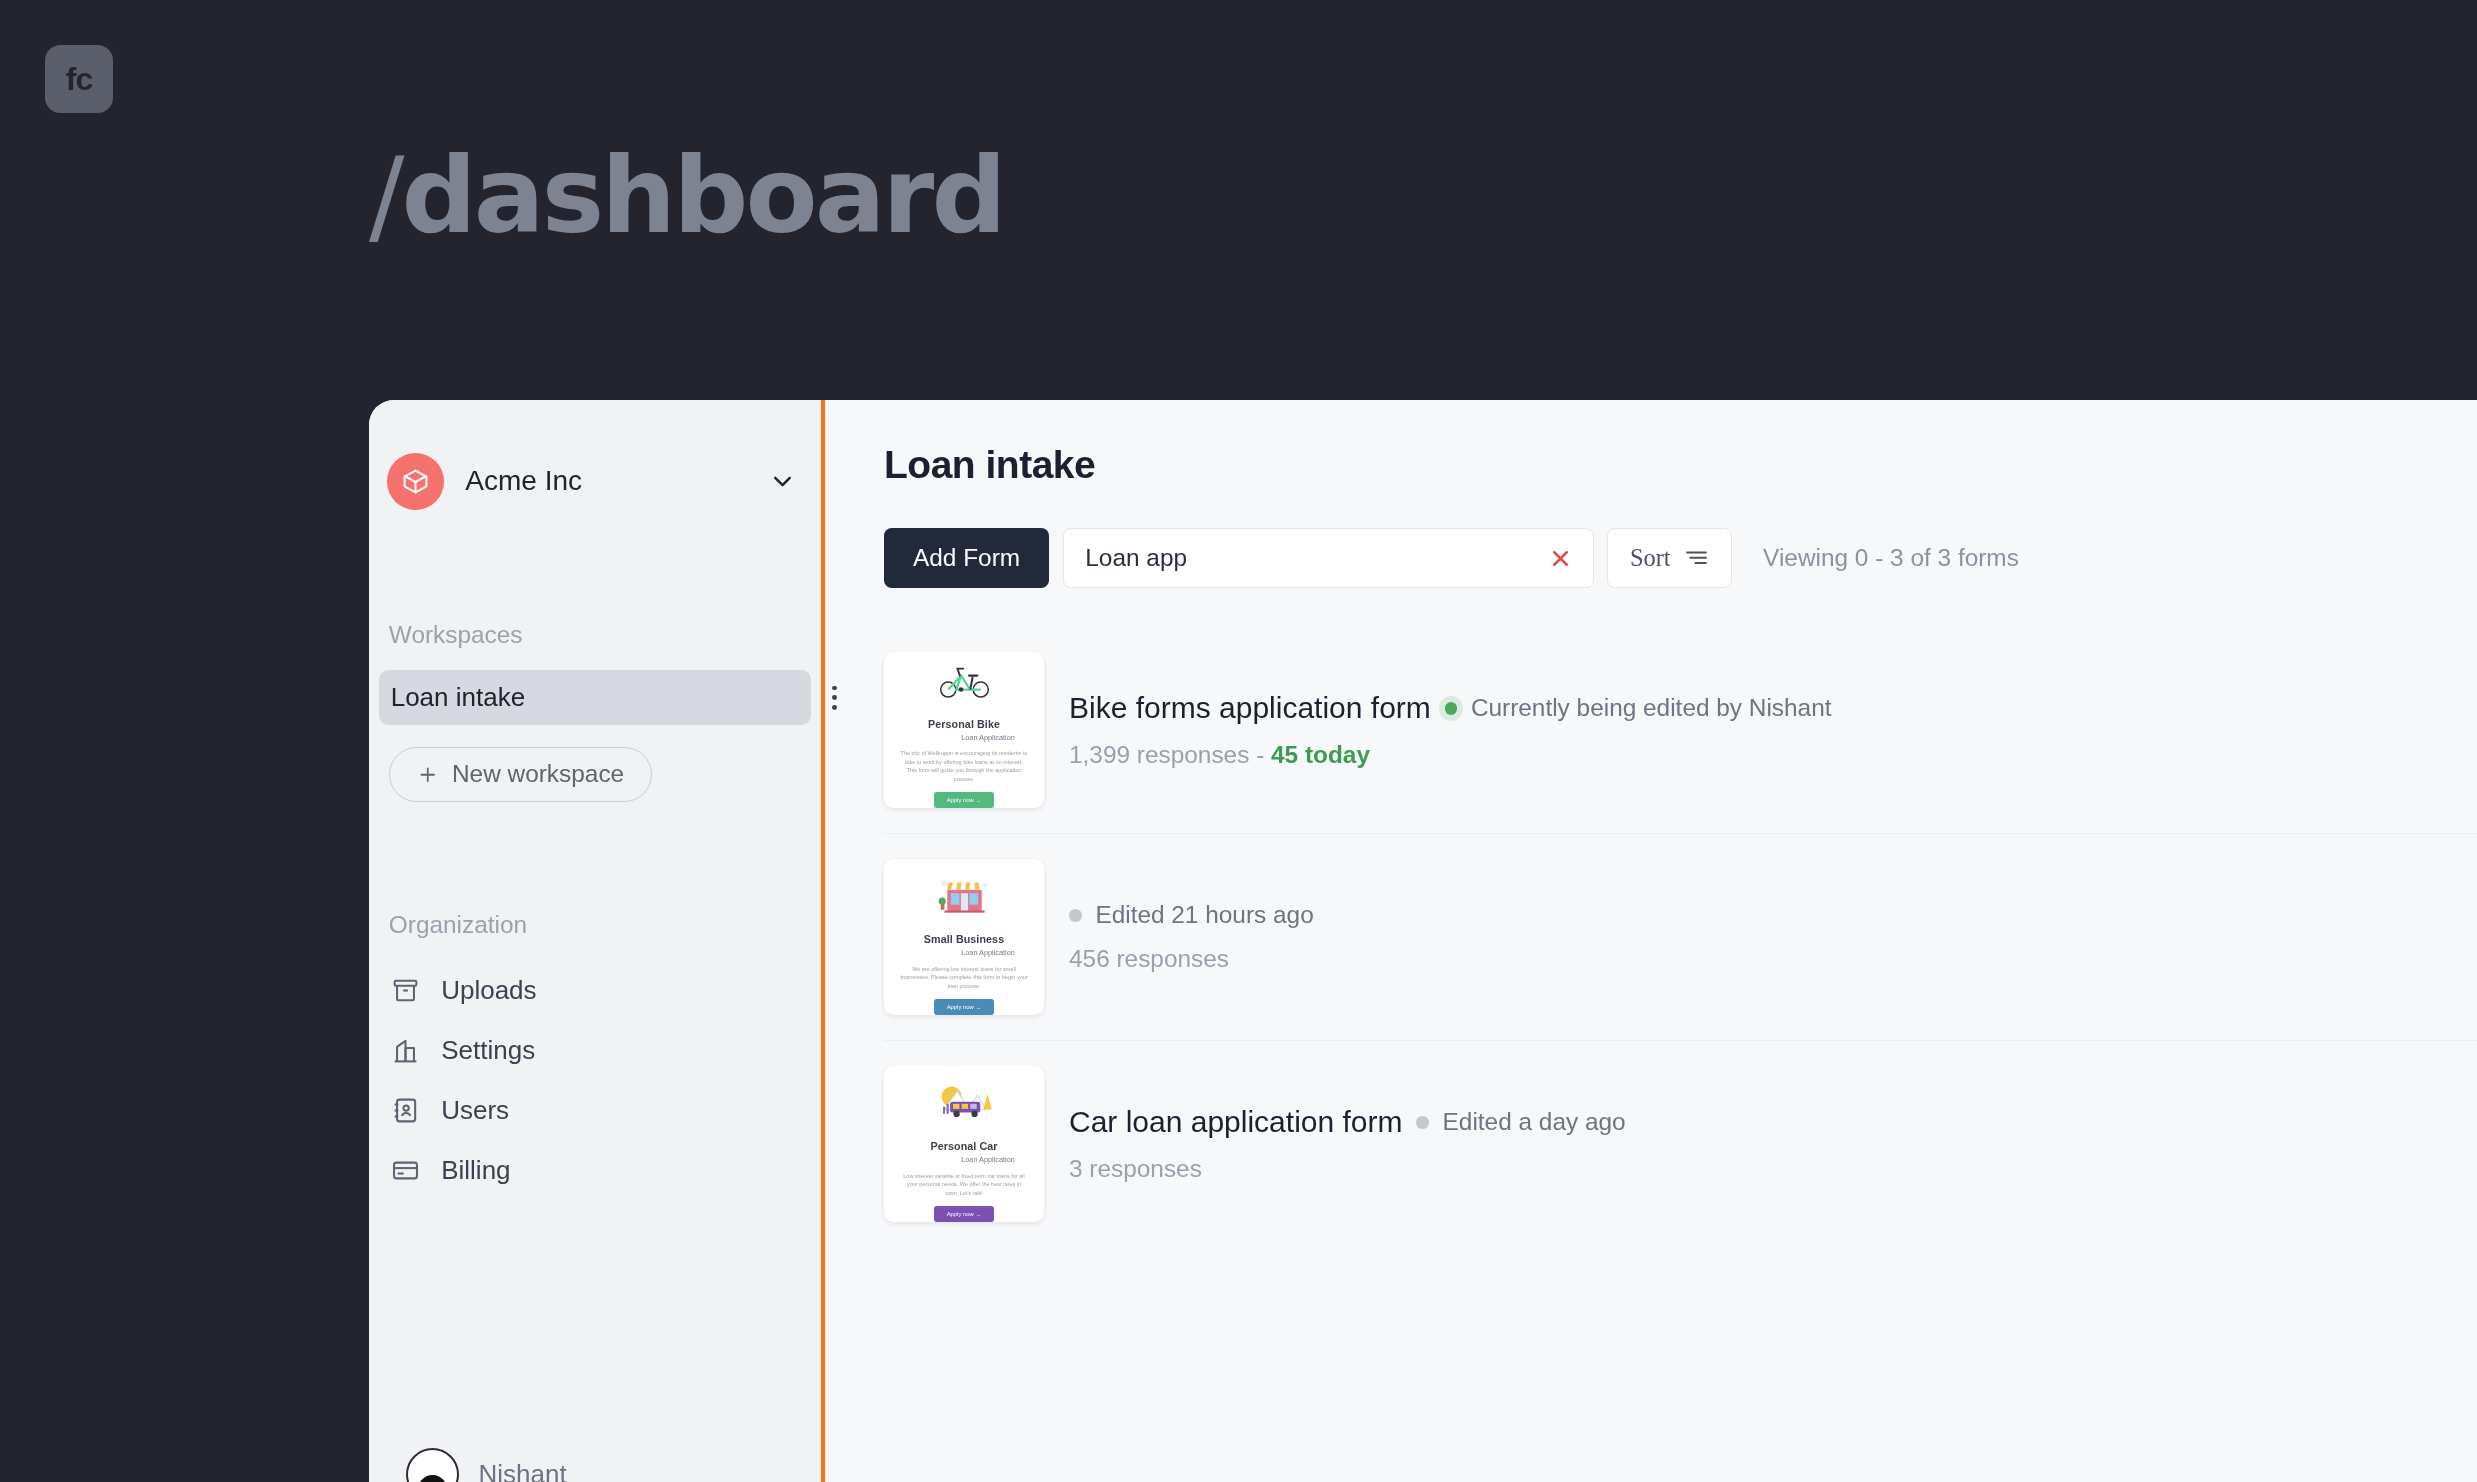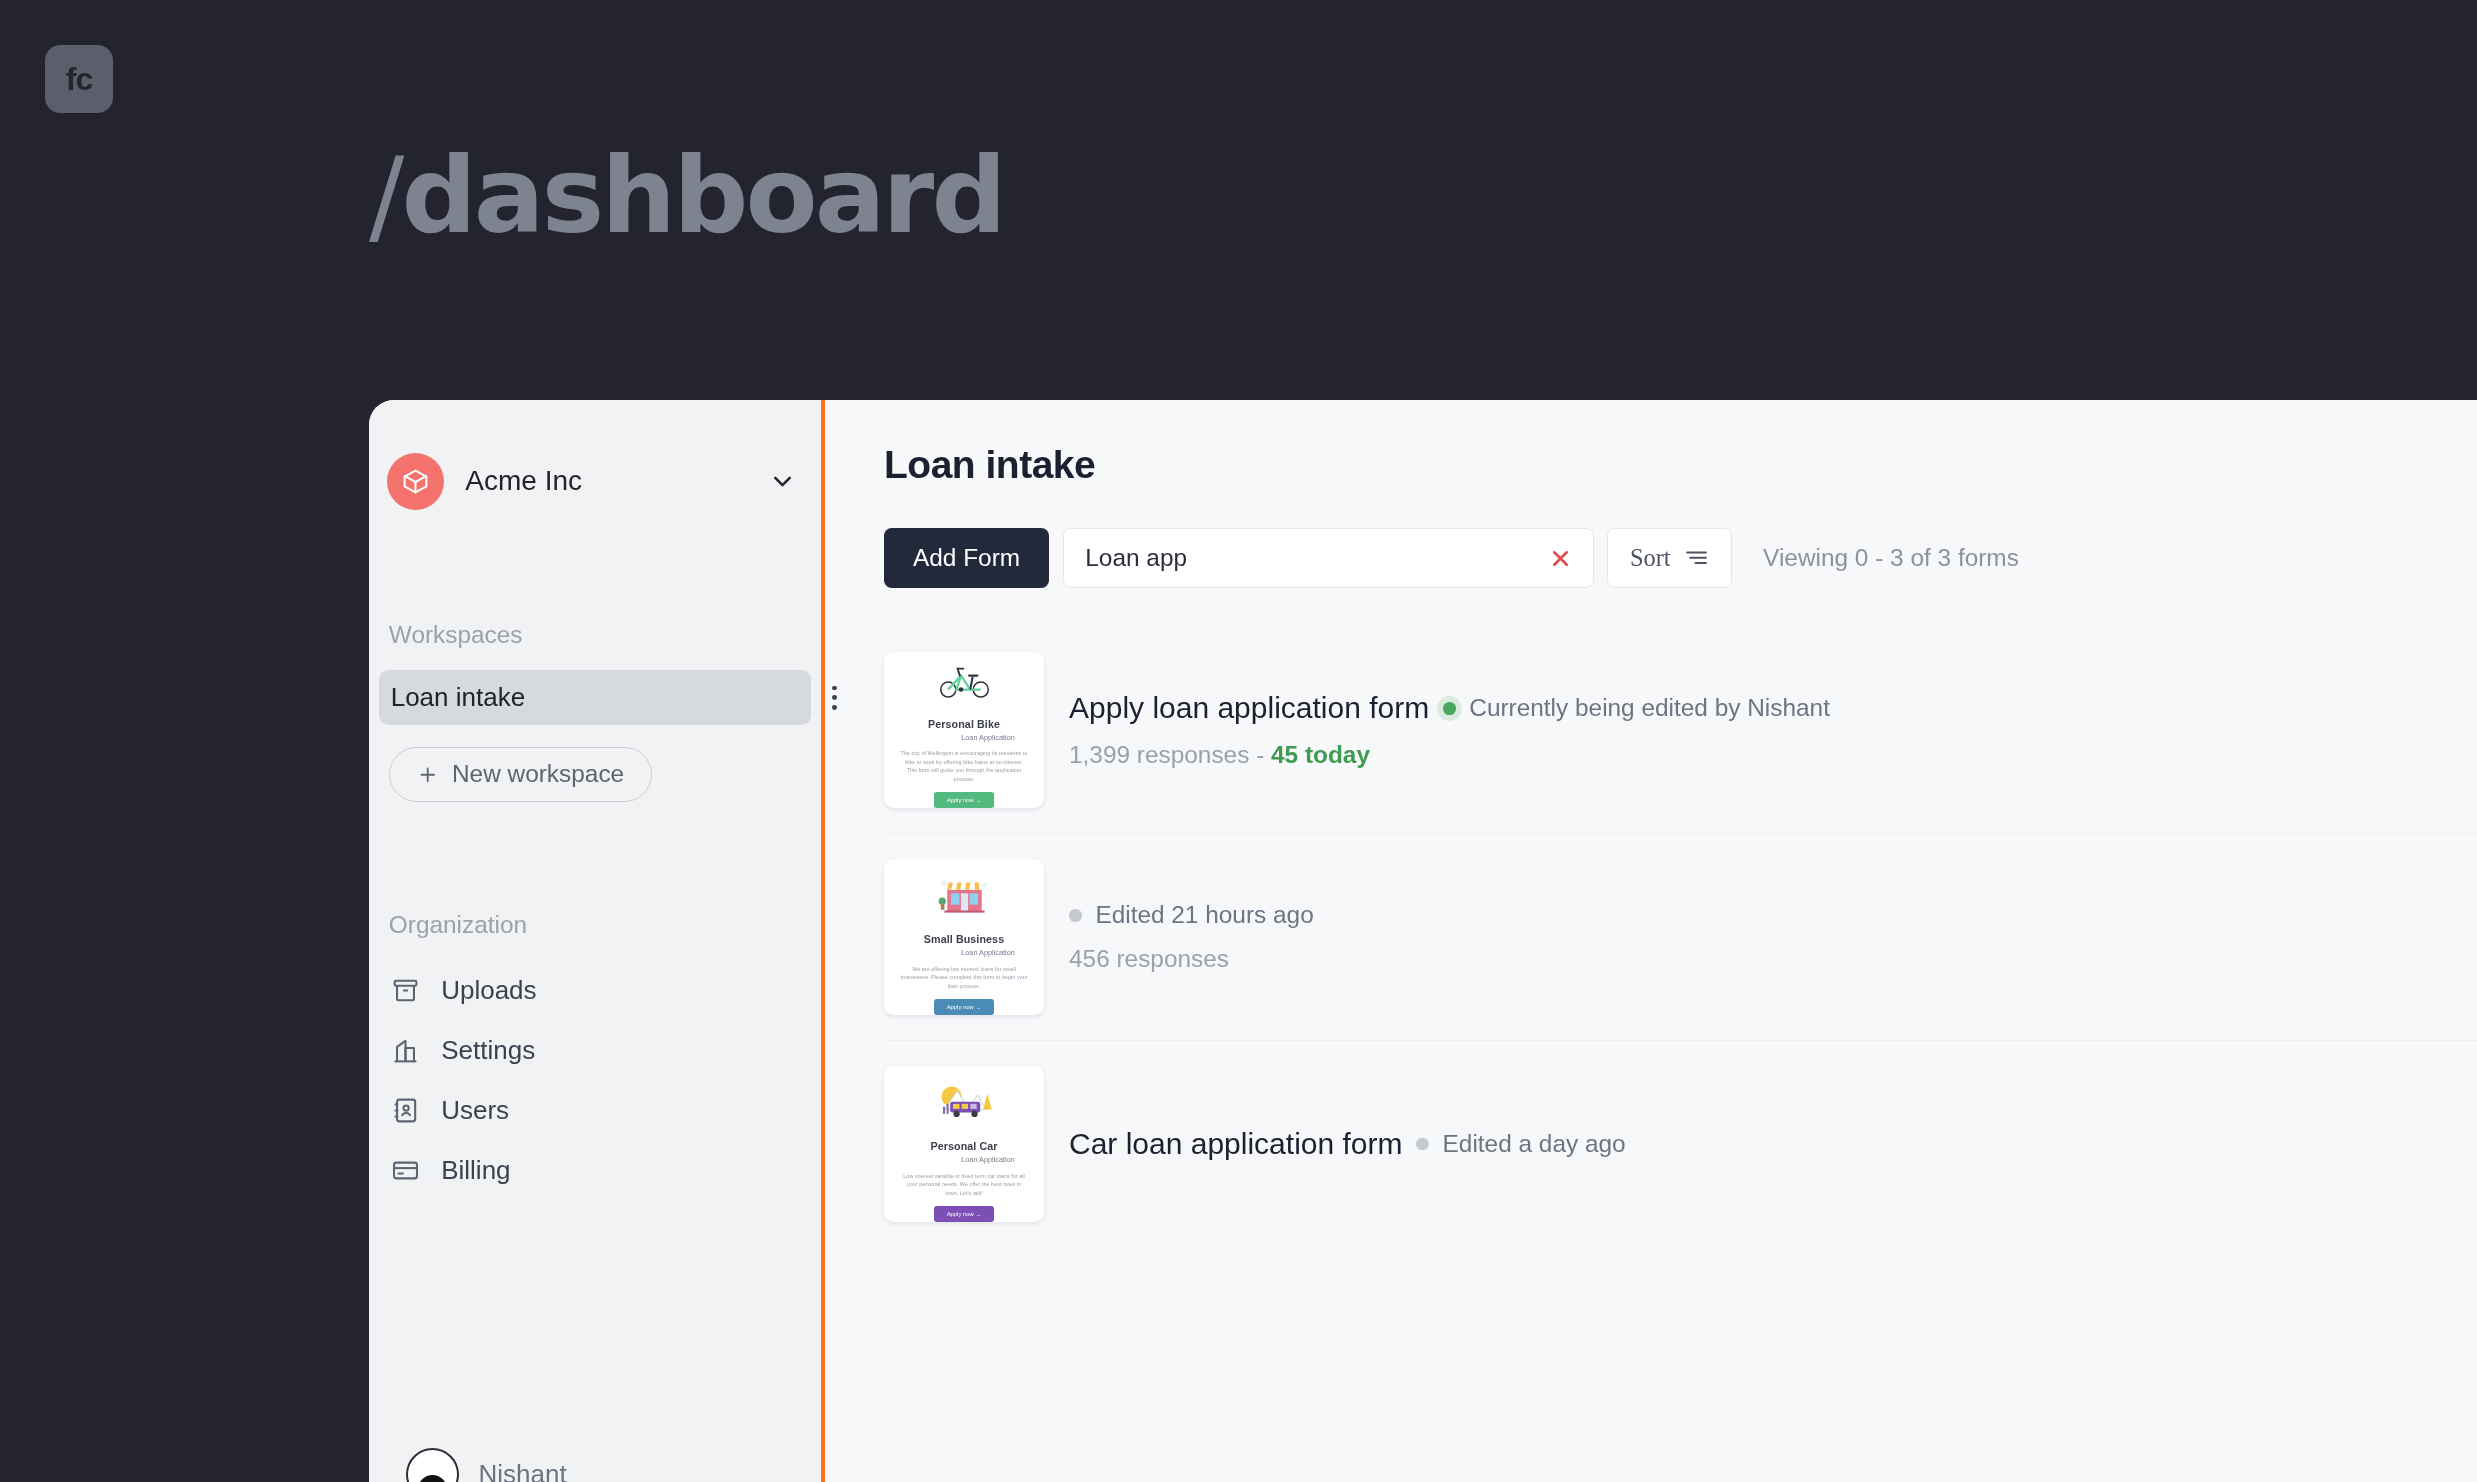--- a/index.html
+++ b/index.html
@@ -291,21 +291,21 @@
               <path d="M44 20 L40 8 h10" stroke="#2f3440" stroke-width="3.2" fill="none" stroke-linecap="round"></path>
               <circle cx="46" cy="44" r="4" fill="#2f3440"></circle>
             </svg>
             <div class="t-title">Personal Bike</div>
             <div class="t-sub">Loan Application</div>
             <div class="t-body">The city of Wellington is encouraging its residents to bike to work by offering bike loans at no interest. This form will guide you through the application process.</div>
             <div class="t-btn" style="background:#53b97e">Apply now →</div>
           </div>
           <div class="row-info">
             <div class="row-title-line">
-              <span class="row-title">Apply loan application form</span>
+              <span class="row-title">Bike forms application form</span>
               <span class="dot live"></span>
               <span class="row-status">Currently being edited by Nishant</span>
             </div>
             <div class="row-meta">
               <span>1,399 responses</span>
               <span>-</span>
               <span class="today">45 today</span>
             </div>
           </div>
         </div>
@@ -366,20 +366,23 @@
             <div class="t-sub">Loan Application</div>
             <div class="t-body">Low interest variable or fixed term car loans for all your personal needs. We offer the best rates in town. Let's talk!</div>
             <div class="t-btn" style="background:#7c4fb5">Apply now →</div>
           </div>
           <div class="row-info">
             <div class="row-title-line">
               <span class="row-title">Car loan application form</span>
               <span class="dot idle"></span>
               <span class="row-status">Edited a day ago</span>
             </div>
+            <div class="row-meta">
+              <span>3 responses</span>
+            </div>
           </div>
         </div>
 
       </div>
     </div>
   </div>
 </div>
 
 
 </body></html>

